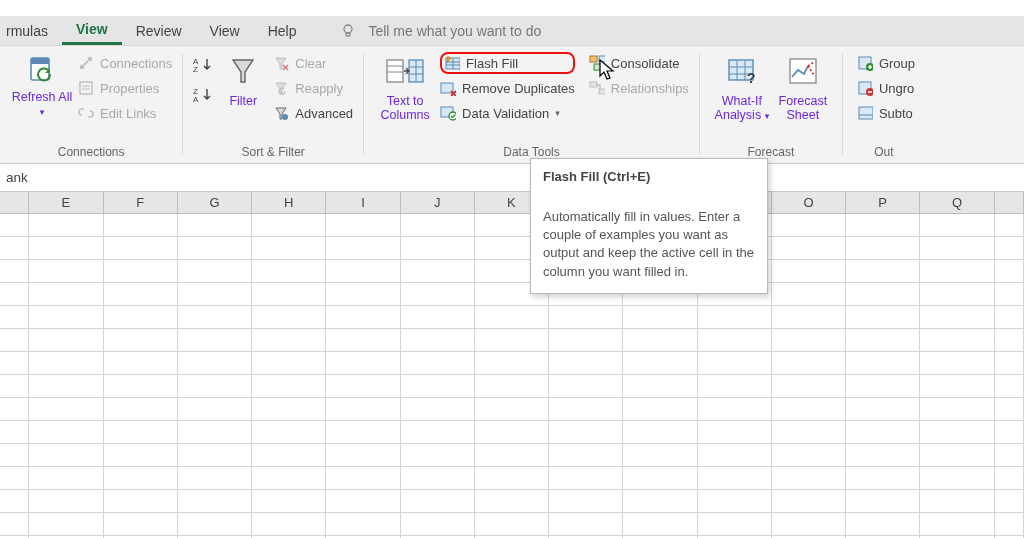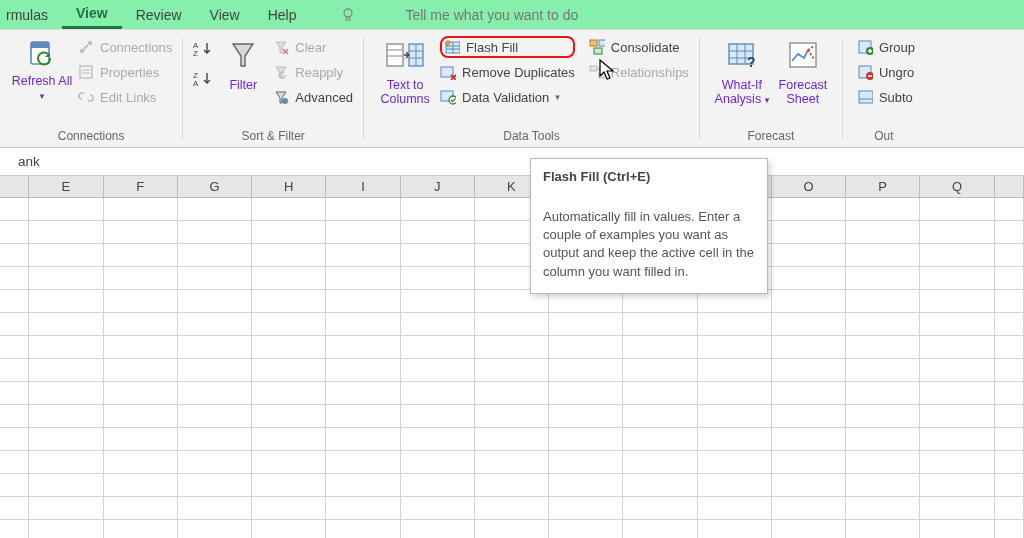--- a/index.html
+++ b/index.html
@@ -1,23 +1,23 @@
 <!DOCTYPE html>
 <html><head>
 <meta charset="utf-8">
 <style>
   * { box-sizing: border-box; margin: 0; padding: 0; font-family: "Segoe UI", Arial, sans-serif; }
   body { background: #fff; width: 1024px; height: 538px; overflow: hidden; position: relative; }
 
   
-  .menubar { background:#86efac; height:30px; display:flex; align-items:center; padding-left:2px; border-bottom:1px solid #d9d9d9; font-size:14px; color:#444; }
+  .menubar { background:#e5e5e5; height:30px; display:flex; align-items:center; padding-left:2px; border-bottom:1px solid #d9d9d9; font-size:14px; color:#444;margin-top:16px; }
   .menubar .tab { padding:0 14px; height:100%; display:flex; align-items:center; cursor:default; }
   .menubar .tab.partial { padding-left:4px; padding-right:14px; }
   .menubar .tab.active { color:#217346; font-weight:600; border-bottom:3px solid #217346; }
-  .menubar .tellme { display:flex; align-items:center; margin-left:30px; color:#777;gap:37px; }
+  .menubar .tellme { display:flex; align-items:center; margin-left:30px; color:#777; }
   .menubar .tellme .bulb { width:16px; height:16px; margin-right:12px; }
 
   
   .ribbon { height:118px; background:#f3f3f3; display:flex; border-bottom:1px solid #c6c6c6; }
   .group { position:relative; padding:6px 10px 0 10px; display:flex; flex-direction:column; }
   .group .body { flex:1; display:flex; align-items:flex-start; }
   .group .label { font-size:12px; color:#666; text-align:center; padding:2px 0 4px 0; }
   .sep { width:1px; background:#d9d9d9; margin:8px 0; }
 
   .bigbtn { display:flex; flex-direction:column; align-items:center; width:64px; padding-top:2px; }
@@ -28,21 +28,21 @@
   .smallbtn .ic { width:16px; height:16px; margin-right:6px; display:flex; align-items:center; justify-content:center; }
   .smallbtn .chev { margin-left:6px; font-size:9px; color:#666; }
   .sortcol { display:flex; flex-direction:column; gap:10px; margin-right:6px; padding-top:4px; }
   .sortbtn { display:flex; align-items:center; font-size:11px; color:#444; }
 
   .highlight-box { border:2.5px solid #e11; padding:0 6px 0 2px; border-radius:8px; }
 
   .icon-svg { display:block; }
 
   
-  .fxbar { height:28px; border-bottom:1px solid #c8c8c8; display:flex; align-items:center; padding-left:18px; font-size:13.5px; color:#444; }
+  .fxbar { height:28px; border-bottom:1px solid #c8c8c8; display:flex; align-items:center; padding-left:6px; font-size:13.5px; color:#444; }
 
   
   .colhdr { height:22px; background:#e6e6e6; display:flex; border-bottom:1px solid #bcbcbc; font-size:13px; color:#444; }
   .colhdr .ch { border-right:1px solid #bcbcbc; display:flex; align-items:center; justify-content:center; }
   .ch.first { width:30px; }
   .ch.std { width:76px; }
 
   
   .grid { position:relative; }
   .grid .row { height:23px; display:flex; }

